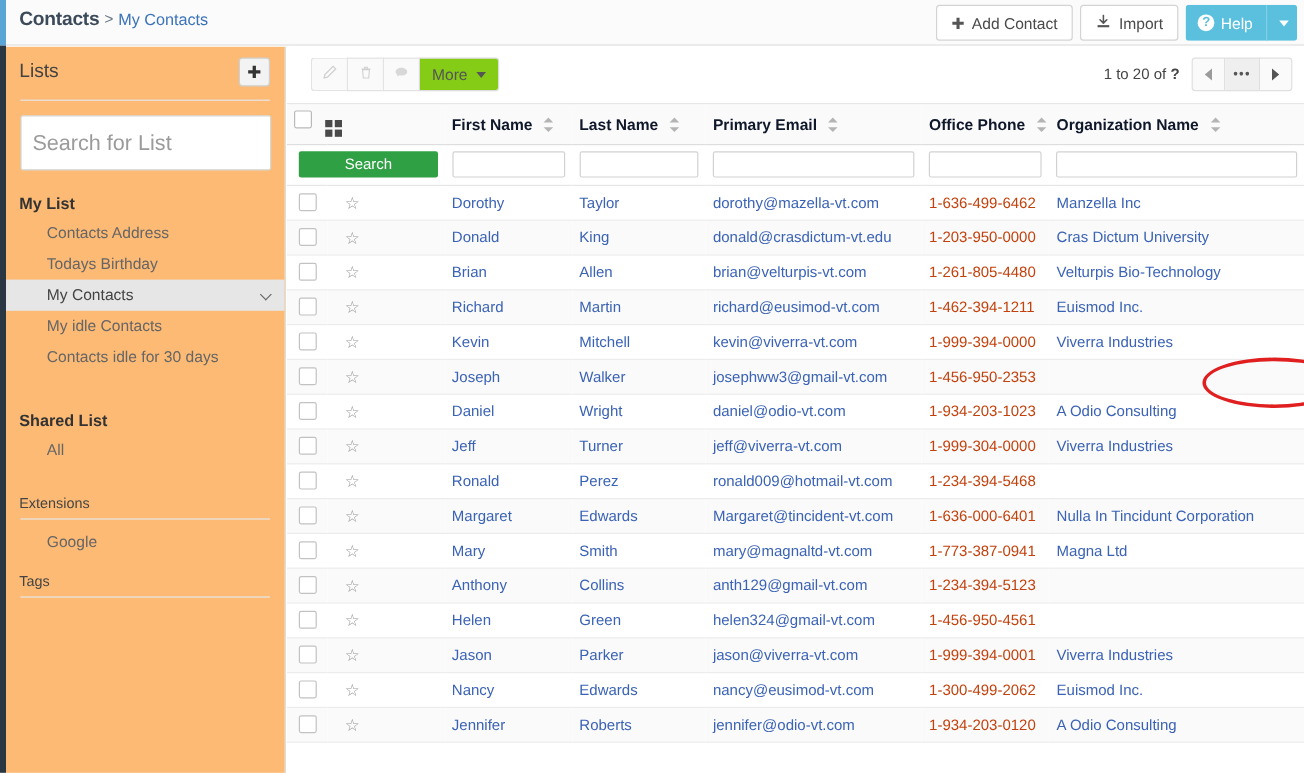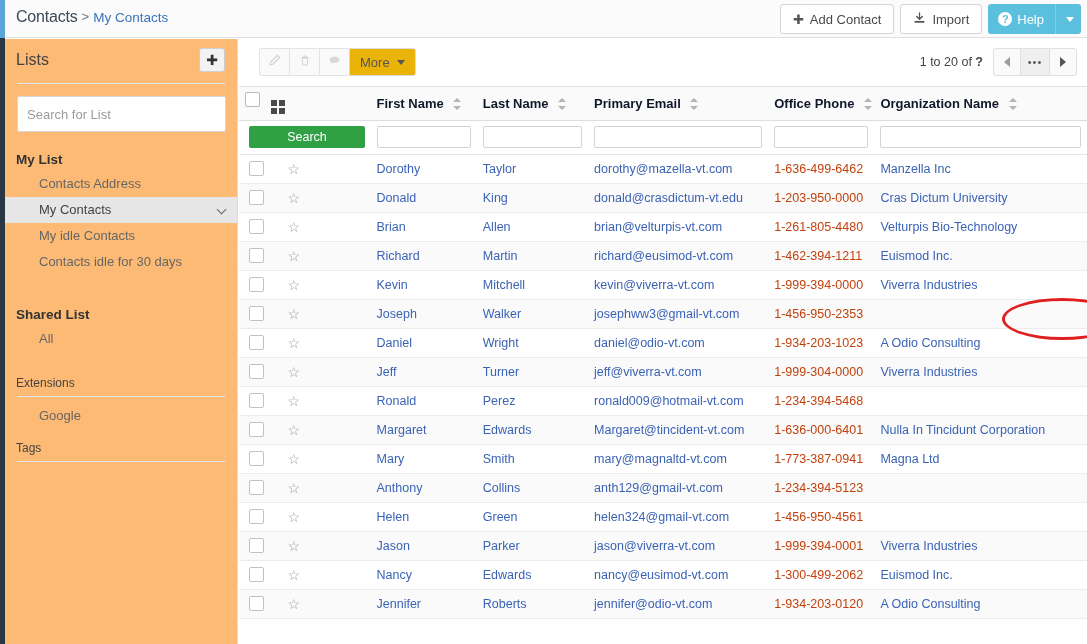--- a/index.html
+++ b/index.html
@@ -27,21 +27,21 @@
   #header {
     position: absolute; left: 5px; top: 0; right: 0; height: 38px;
     background: #fbfbfb;
     border-bottom: 1px solid #e0e0e0;
   }
   #breadcrumb {
     position: absolute; left: 11px; top: 8px;
     white-space: nowrap;
   }
   #breadcrumb .crumb-root {
-    font-size: 16px; font-weight: normal; color: #3c4a5a;
+    font-size: 16px; font-weight: bold; color: #3c4a5a;
     letter-spacing: -0.2px;
   }
   #breadcrumb .crumb-sep {
     font-size: 13px; color: #6a7684; margin: 0 4px; vertical-align: 1px;
   }
   #breadcrumb .crumb-leaf {
     font-size: 13.5px; color: #3b73b9;
   }
 
   #header-actions {
@@ -110,24 +110,24 @@
     background: #f3f3f3; border: 1px solid #cfcfcf; border-radius: 3px;
     color: #333; font-size: 14px; line-height: 22px; text-align: center;
     cursor: pointer;
   }
   #lists-divider {
     margin: 0 12px; height: 1px; background: #e6e6e6;
   }
   #list-search {
     display: block;
     margin: 12px 12px 0 12px;
-    width: 209px; height: 36px;
+    width: 209px; height: 46px;
     padding: 0 9px;
     border: 1px solid #d6d6d6; border-radius: 2px;
-    font-family: "Liberation Sans", sans-serif; font-size: 13px;
+    font-family: "Liberation Sans", sans-serif; font-size: 18px;
     color: #555; background: #fff;
   }
   #list-search::placeholder { color: #9b9b9b; }
 
   .side-section-title {
     margin: 20px 0 4px 11px;
     font-size: 13.5px; font-weight: bold; color: #333;
   }
   .side-section-title.plain { font-weight: bold; }
   .side-section-title.big {
@@ -188,21 +188,21 @@
     display: flex; align-items: center; justify-content: center;
     background: #fafafa;
     border: 1px solid #e3e3e3; border-right: none;
     color: #cfcfcf; font-size: 13px;
     cursor: pointer;
   }
   .tool-icon-btn:first-child { border-radius: 3px 0 0 3px; }
   #more-btn {
     display: flex; align-items: center; gap: 5px;
     height: 28px; padding: 0 10px;
-    background: #eab308;
+    background: #84cc16;
     border: 1px solid #dcdcdc; border-radius: 0 3px 3px 0;
     color: #555; font-size: 13px;
     cursor: pointer;
   }
 
   #tool-right {
     position: absolute; right: 10px; top: 9px;
     display: flex; align-items: center;
   }
   #pager-text {
@@ -382,20 +382,23 @@
     <div id="add-list-btn">✚</div>
   </div>
   <div id="lists-divider"></div>
 
   <input id="list-search" type="text" value="" placeholder="Search for List" style="">
 
   <div class="side-section-title plain">My List</div>
   <div>
     <div class="side-item">
       <span>Contacts Address</span>
+    </div>
+    <div class="side-item">
+      <span>Todays Birthday</span>
     </div>
     <div class="side-item active">
       <span>My Contacts</span>
       <span class="chev"></span>
     </div>
     <div class="side-item">
       <span>My idle Contacts</span>
     </div>
     <div class="side-item">
       <span>Contacts idle for 30 days</span>

